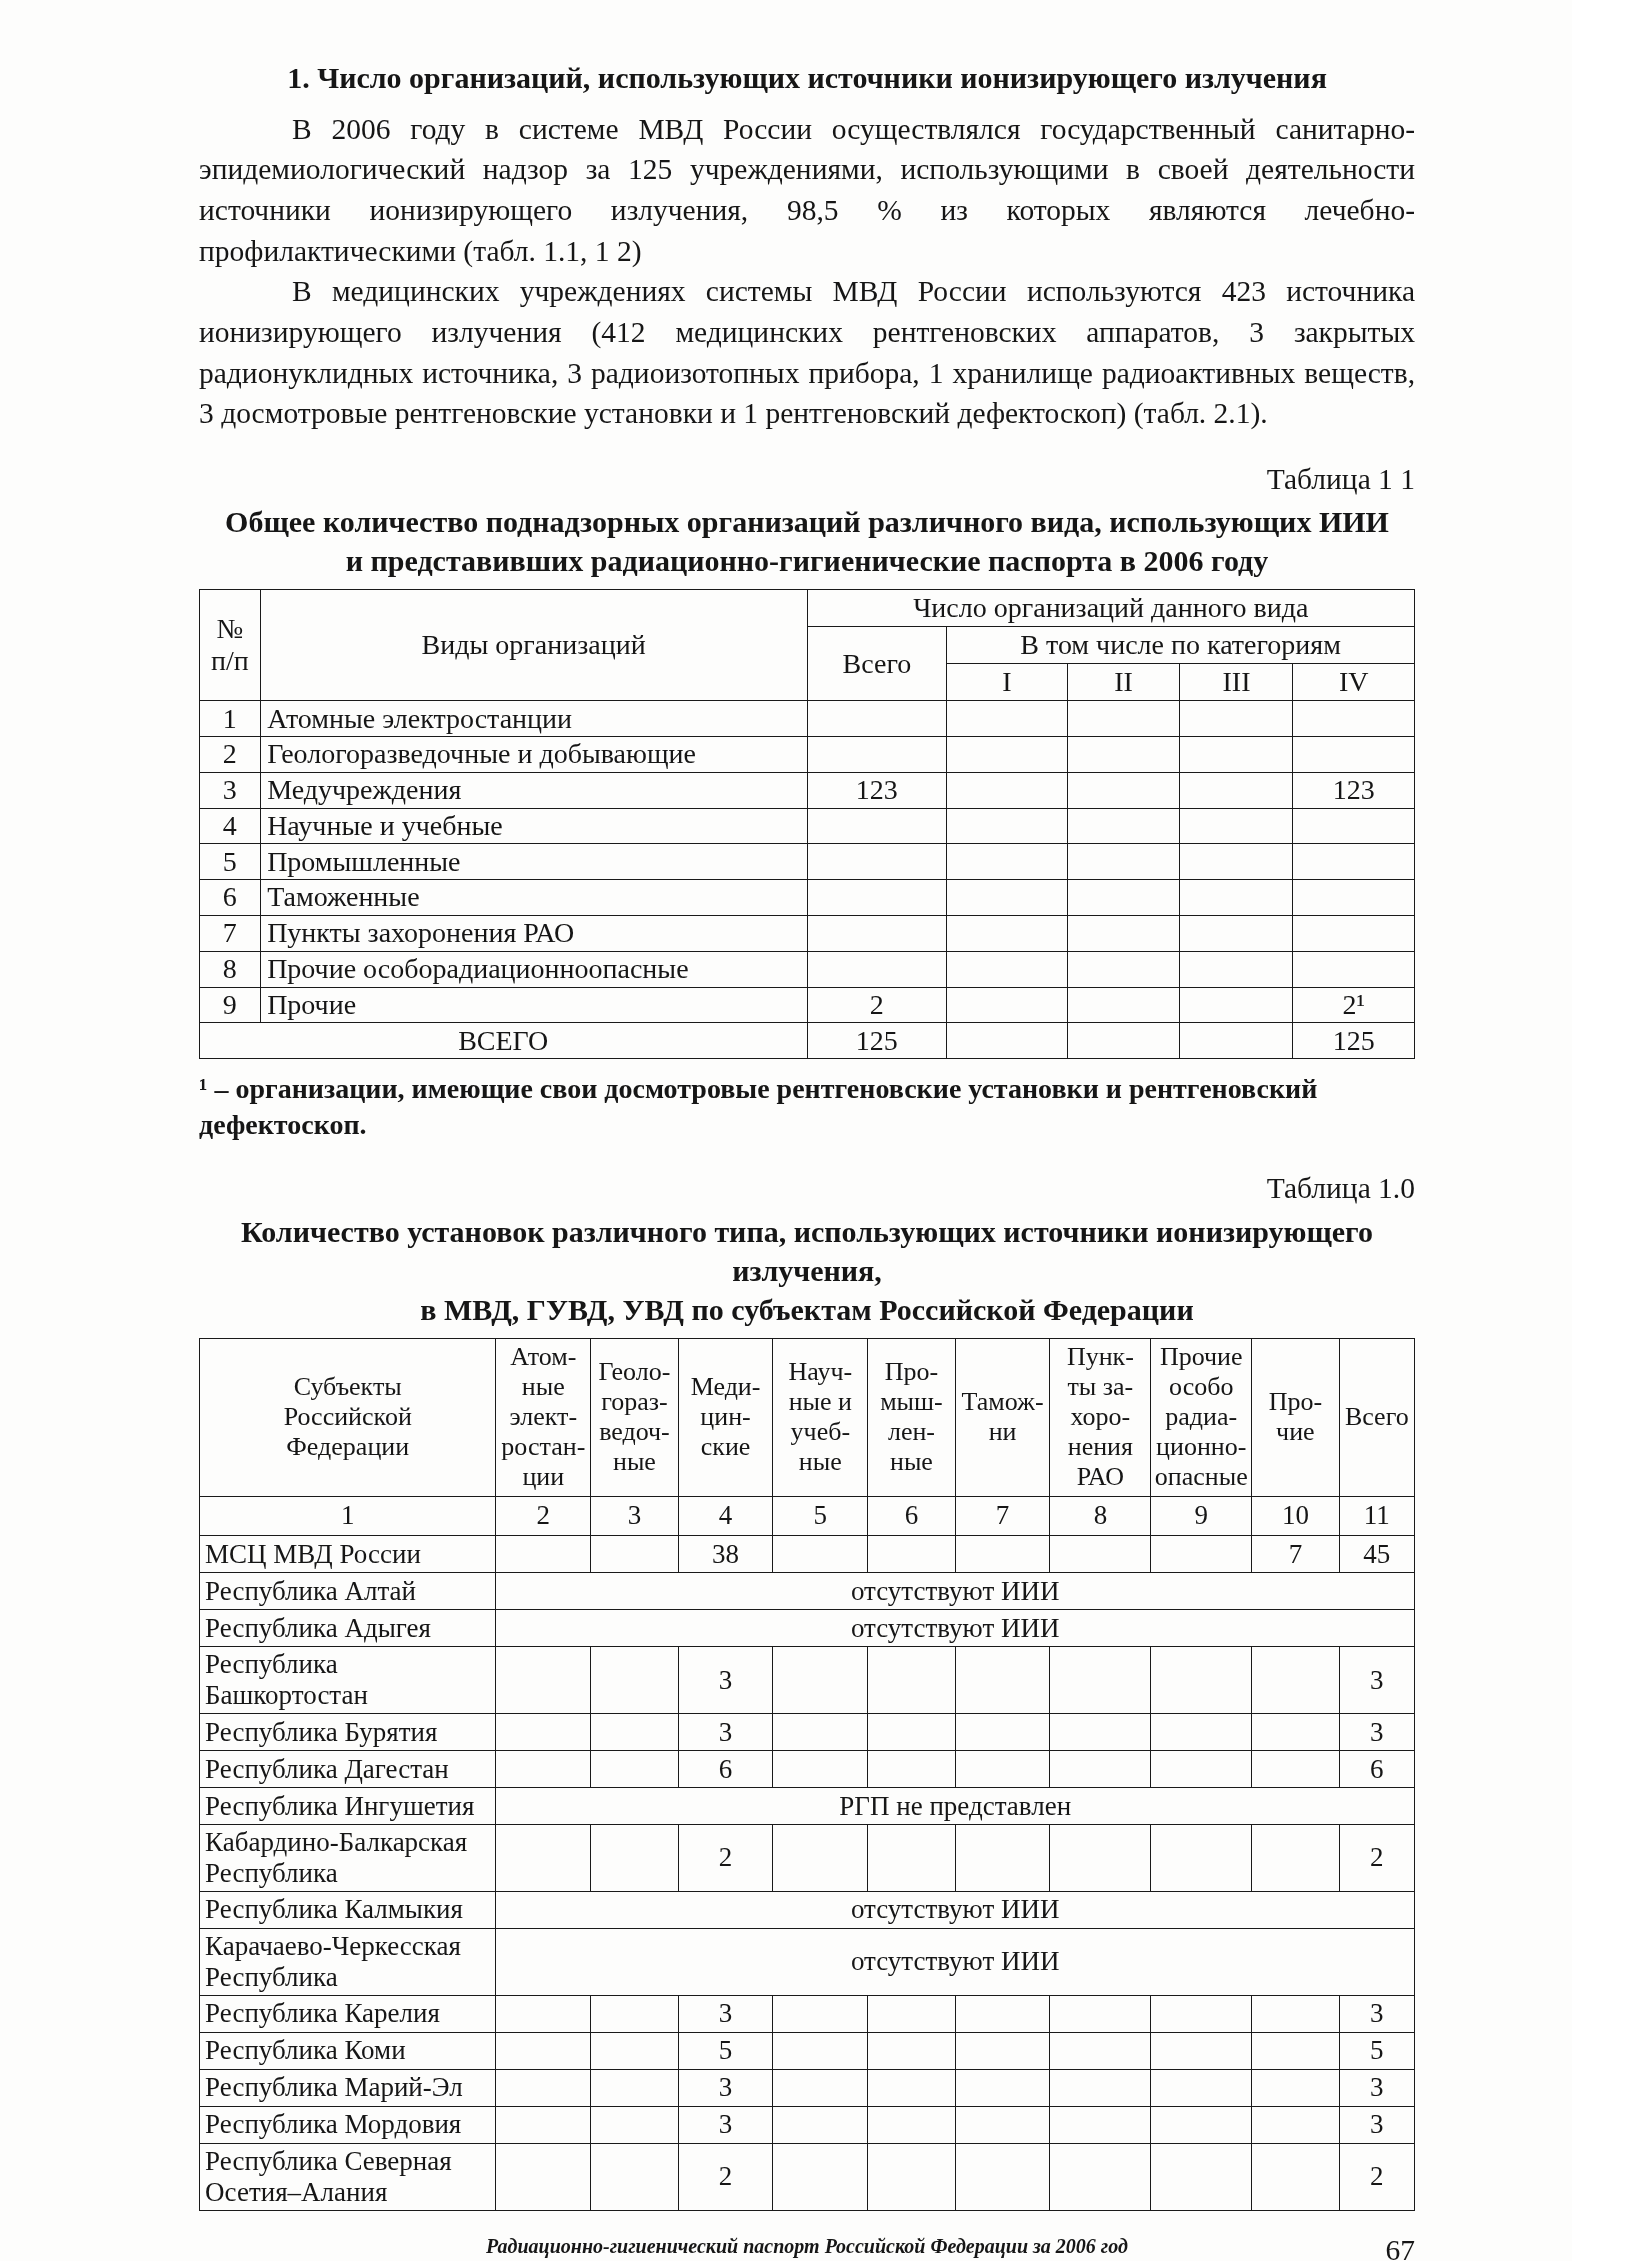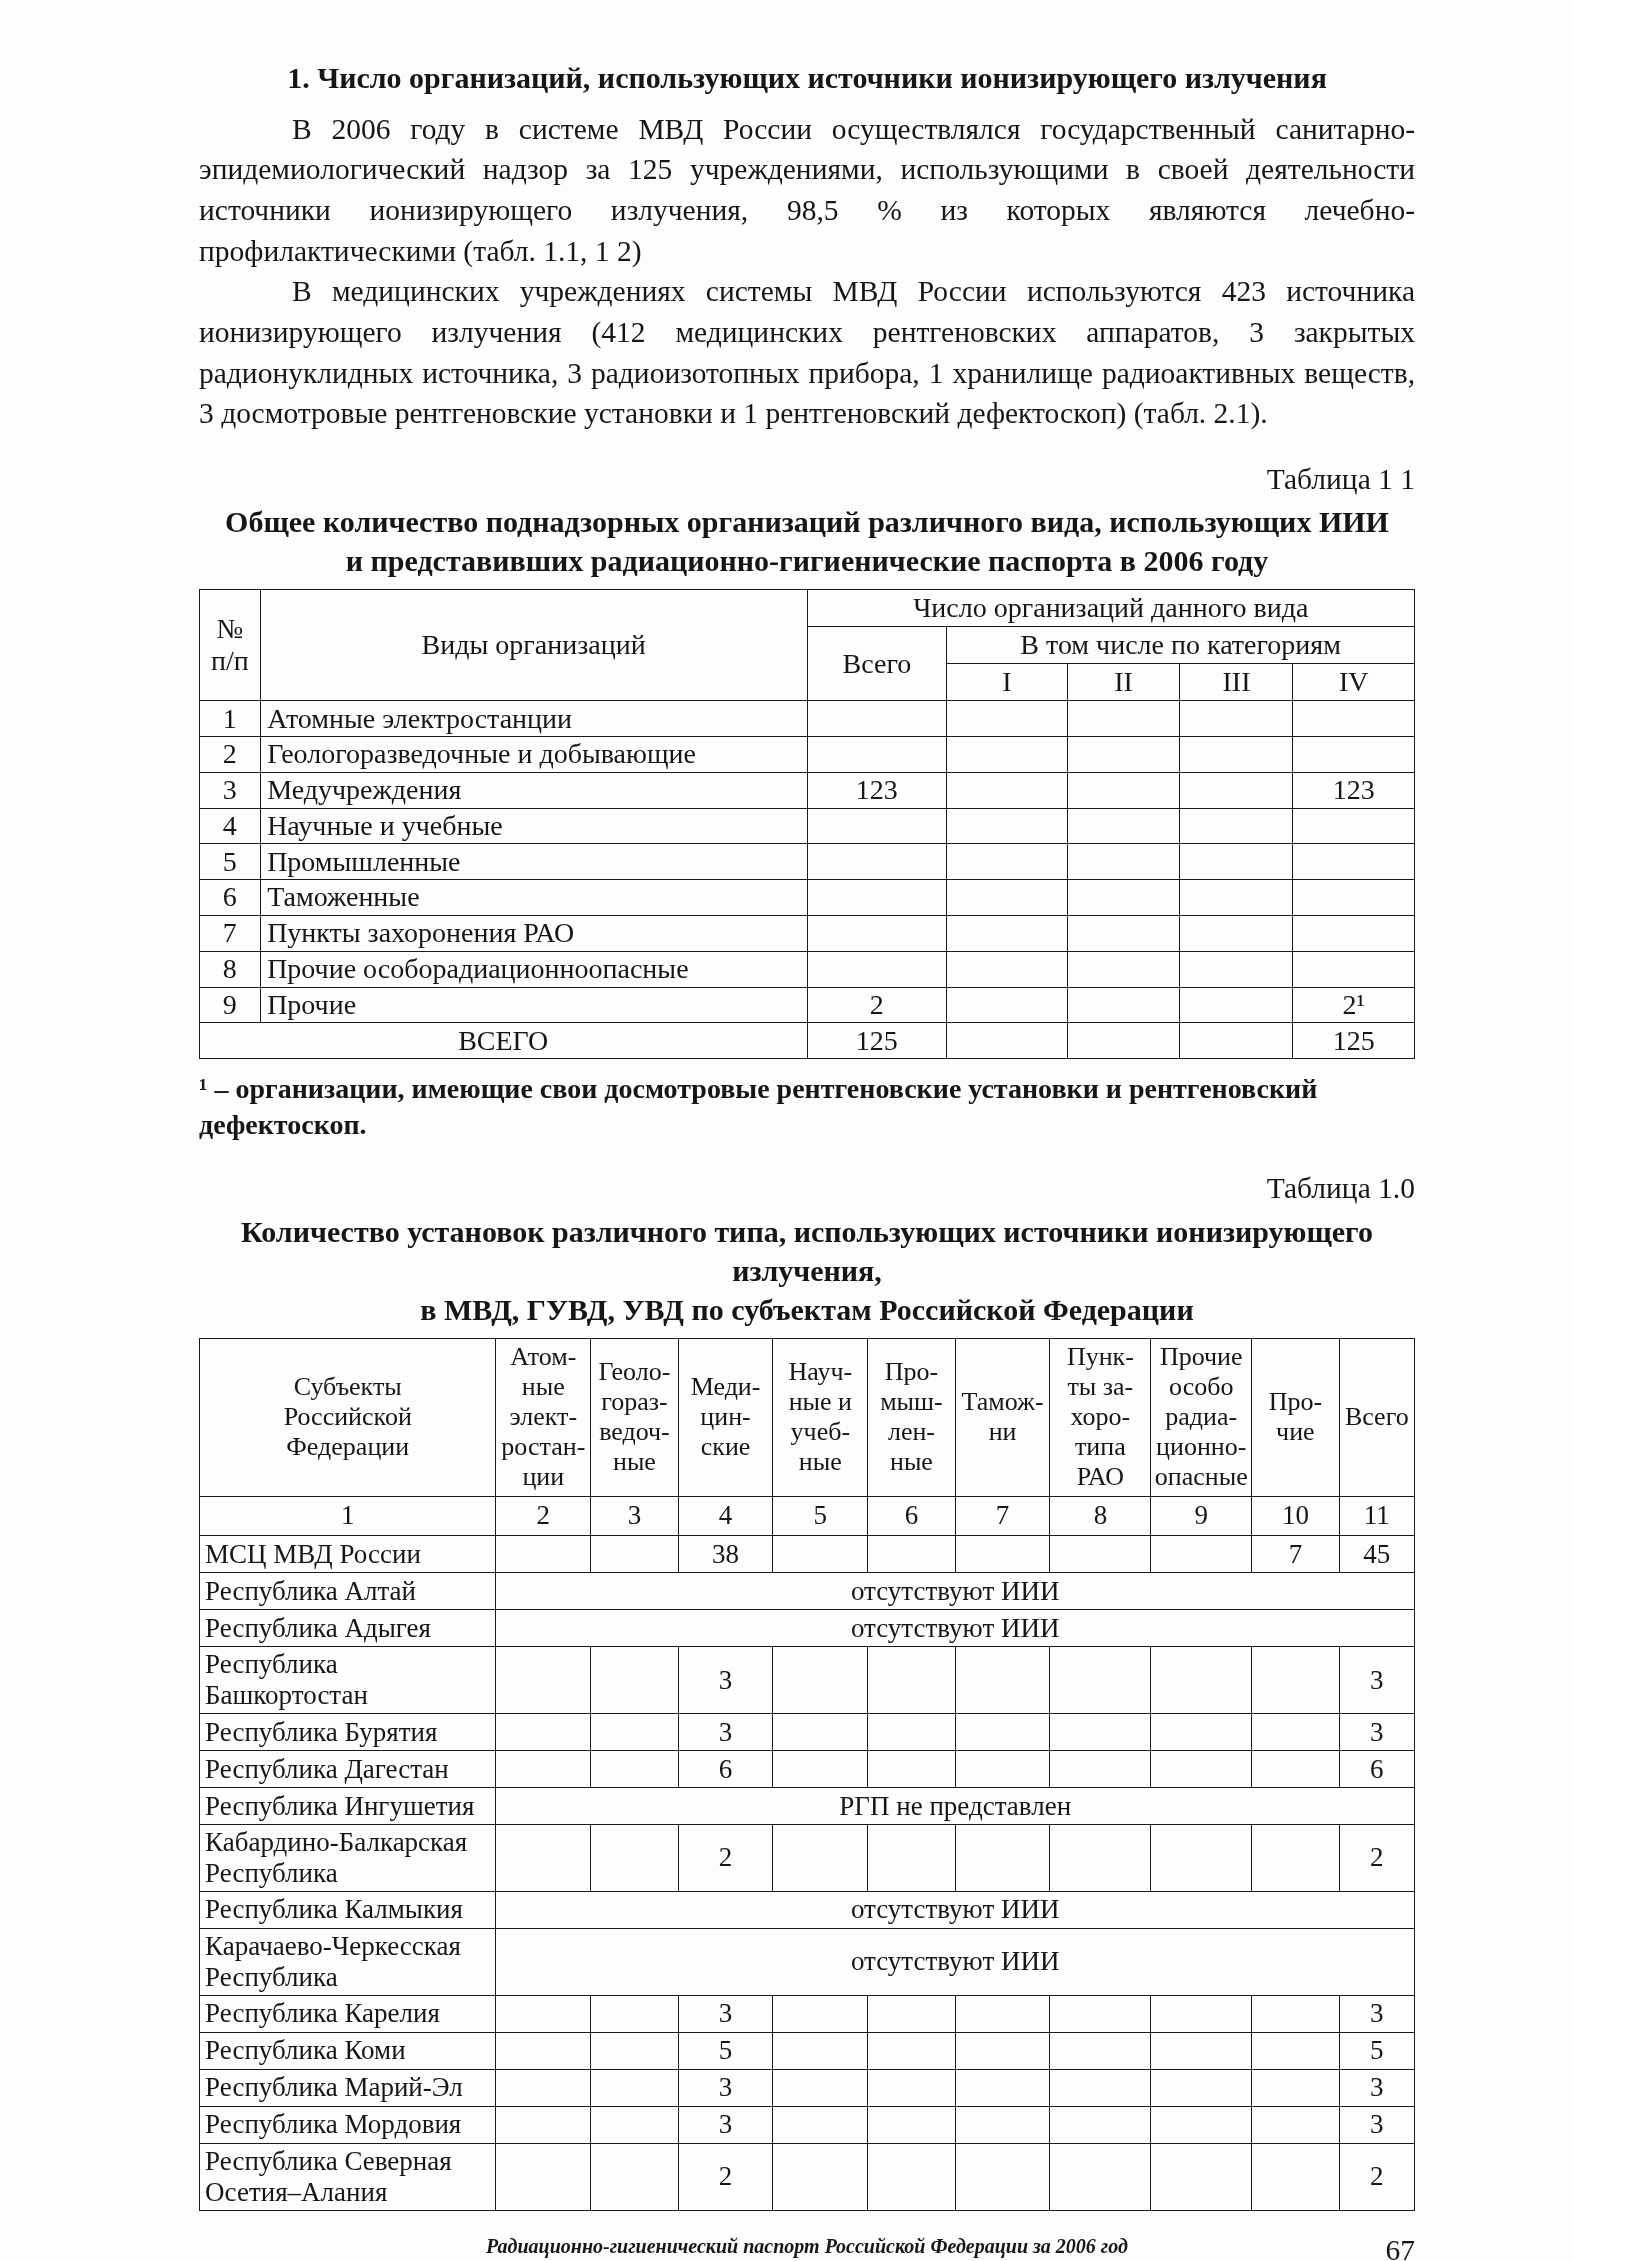--- a/index.html
+++ b/index.html
@@ -289,21 +289,21 @@
 ные</th>
         <th>Про-
 мыш-
 лен-
 ные</th>
         <th>Тамож-
 ни</th>
         <th>Пунк-
 ты за-
 хоро-
-типа
+нения
 РАО</th>
         <th>Прочие
 особо
 радиа-
 ционно-
 опасные</th>
         <th>Про-
 чие</th>
         <th>Всего</th>
       </tr>

